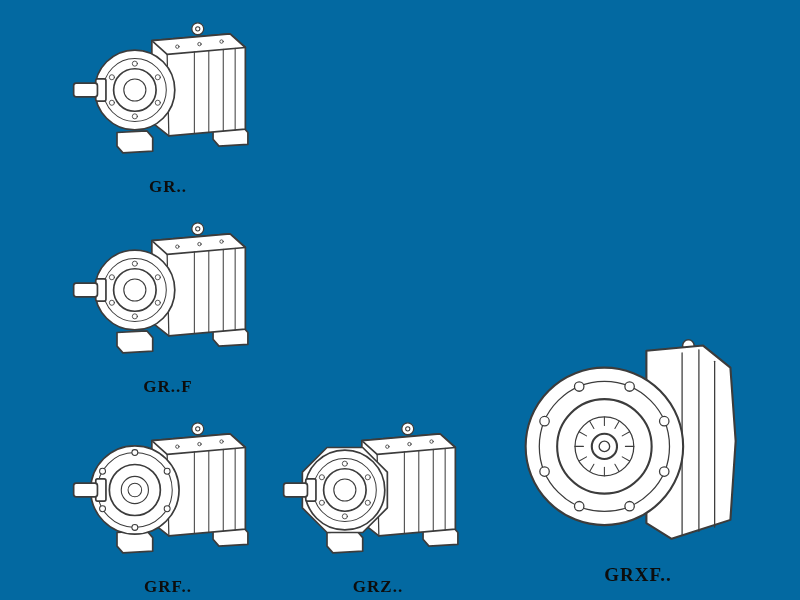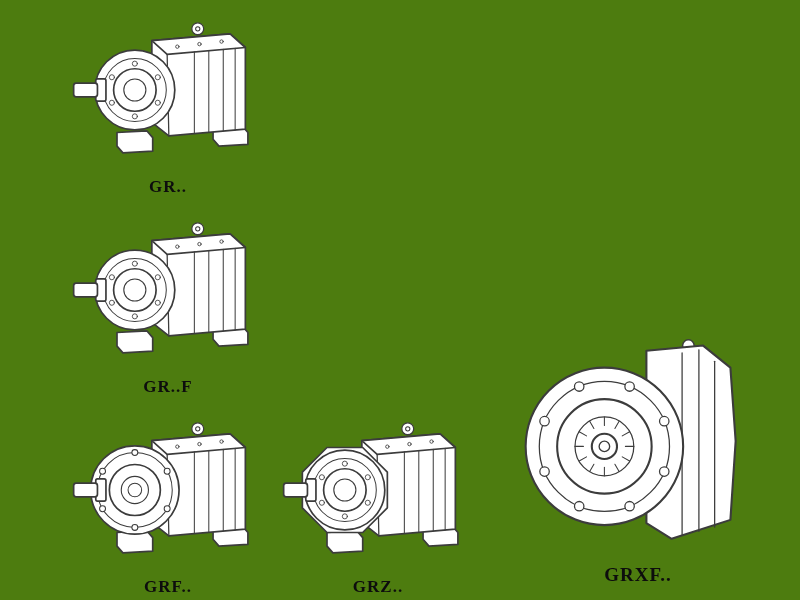--- a/index.html
+++ b/index.html
@@ -1,18 +1,18 @@
 <!DOCTYPE html>
 <html style="--line: #3c3c3c; --ghost: #bfb7a6;"><head>
 <meta charset="utf-8">
 <style>
   * { margin:0; padding:0; box-sizing:border-box; }
   html,body { width:800px; height:600px; background:#fff; overflow:hidden;
               font-family:"Liberation Serif", serif; }
-  .page { position:relative; width:800px; height:600px; background:#4d7c0f; }
+  .page { position:relative; width:800px; height:600px; background:#0369a1; }
   .col { position:absolute; top:0; height:600px; display:flex; flex-direction:column; }
   .col-1 { left:52px;  width:232px; }
   .col-2 { left:272px; width:212px; }
   .col-3 { left:492px; width:292px; }
   .cell { flex:1; display:flex; flex-direction:column; align-items:center;
           justify-content:flex-end; padding-bottom:3px; }
   .col-3 .cell { padding-bottom:14px;margin-top:44px; }
   .lbl { font-weight:bold; font-size:17px; letter-spacing:1px; color:#0d0d0d; margin-top:2px; }
   .col-3 .lbl { font-size:19px; }
   .drawing { color: var(--line, #3c3c3c); display:block; }

